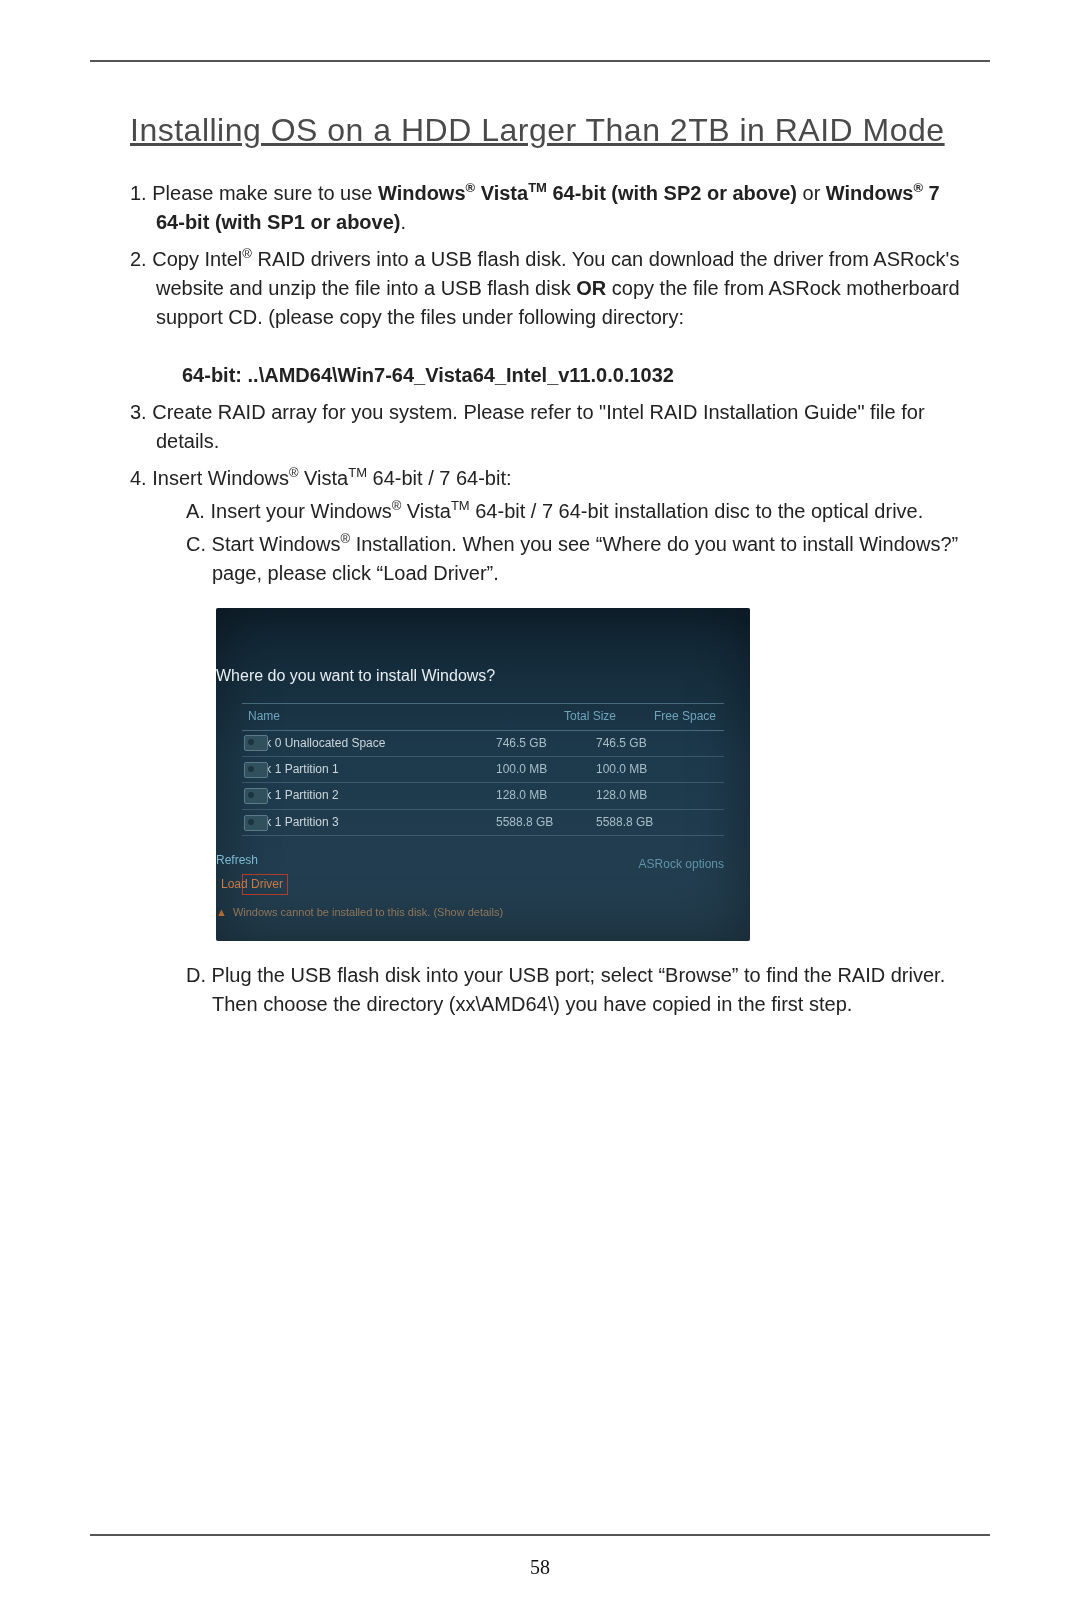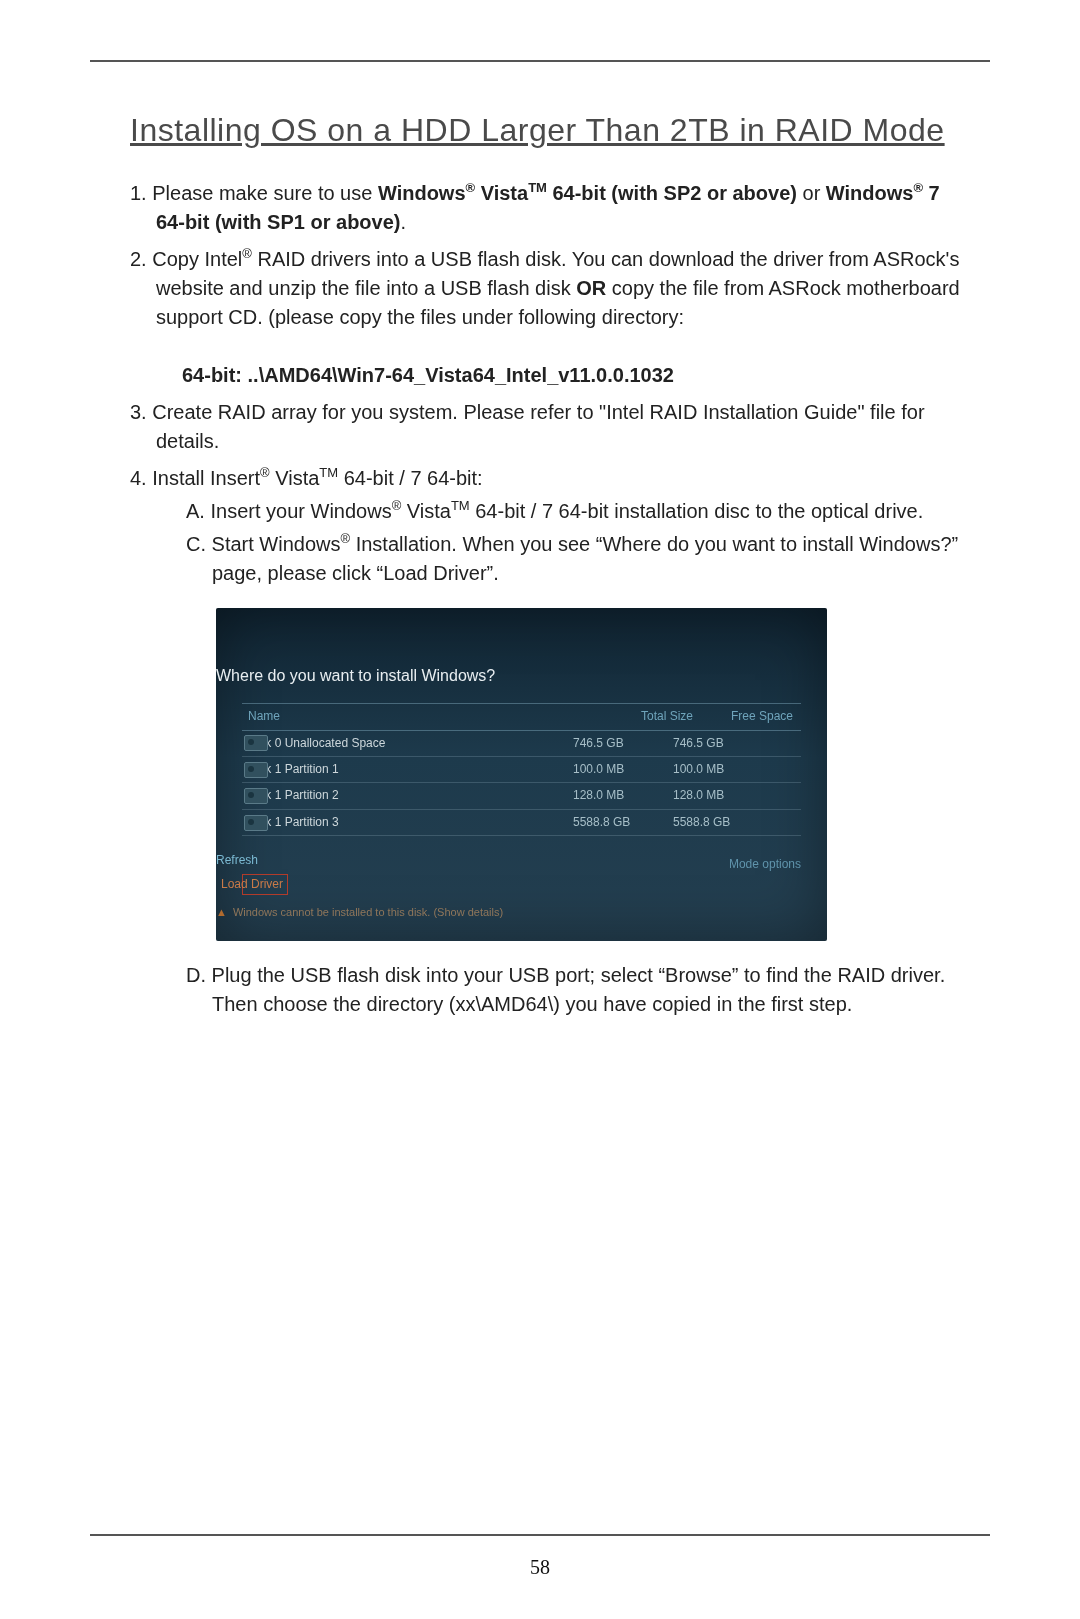--- a/index.html
+++ b/index.html
@@ -70,21 +70,21 @@
     margin-bottom: 4px;
   }
   .path-lines {
     display: block;
     margin-left: 26px;
     text-indent: 0;
   }
 
   
   .figure {
-    width: 611px;
+    width: 534px;
     margin: 20px 0 20px 60px;
     background: #0a2a3a;
     background: linear-gradient(180deg, #102432 0%, #1d3a4c 45%, #243f50 100%);
     color: #b7c5cc;
     font-family: "Segoe UI", Tahoma, sans-serif;
     font-size: 13px;
     box-shadow: inset 0 0 60px rgba(0,0,0,0.4);
     position: relative;
     border-radius: 2px;
     overflow: hidden;
@@ -198,21 +198,21 @@
       </li>
 
       <li>
         <span>3.</span>
         <span class="li-body">Create RAID array for you system. Please refer to "Intel RAID Installation Guide" file for details.</span>
       </li>
 
       <li>
         <span>4.</span>
         <span class="li-body">
-          <span>Install Insert</span><span class="sup">®</span><span> Vista</span><span class="sup">TM</span><span> 64-bit / 7 64-bit:</span>
+          <span>Insert Windows</span><span class="sup">®</span><span> Vista</span><span class="sup">TM</span><span> 64-bit / 7 64-bit:</span>
         </span>
 
         <ul class="sub-items">
           <li>
             <span>A.</span>
             <span>Insert your Windows</span><span class="sup">®</span><span> Vista</span><span class="sup">TM</span><span> 64-bit / 7 64-bit installation disc to the optical drive.</span>
           </li>
           <li>
             <span>C.</span>
             <span>Start Windows</span><span class="sup">®</span><span> Installation. When you see “Where do you want to install Windows?” page, please click “Load Driver”.</span>
@@ -257,21 +257,21 @@
                   <span class="c-size">5588.8 GB</span>
                   <span class="c-free">5588.8 GB</span>
                 </div>
               </div>
           </div>
           <div class="fig-links">
             <div class="left">
               <a class="refresh">Refresh</a>
               <span class="load">Load Driver</span>
             </div>
-            <div class="right">Mode options</div>
+            <div class="right">ASRock options</div>
           </div>
           <div class="fig-warn">
             <span class="warn-ico">▲</span><span>Windows cannot be installed to this disk.  (Show details)</span>
           </div>
         </div>
 
         <ul class="sub-items">
           <li>
             <span>D.</span>
             <span>Plug the USB flash disk into your USB port; select “Browse” to find the RAID driver. Then choose the directory (xx\AMD64\) you have copied in the first step.</span>

